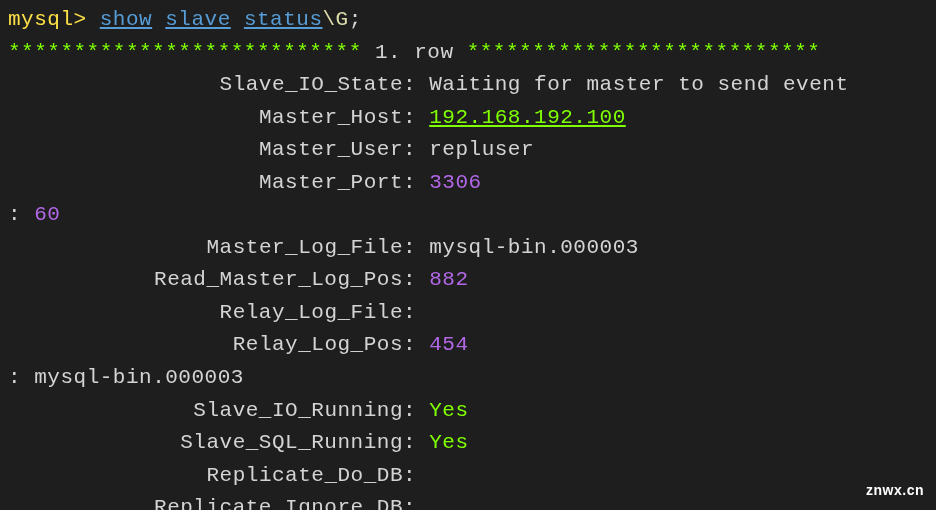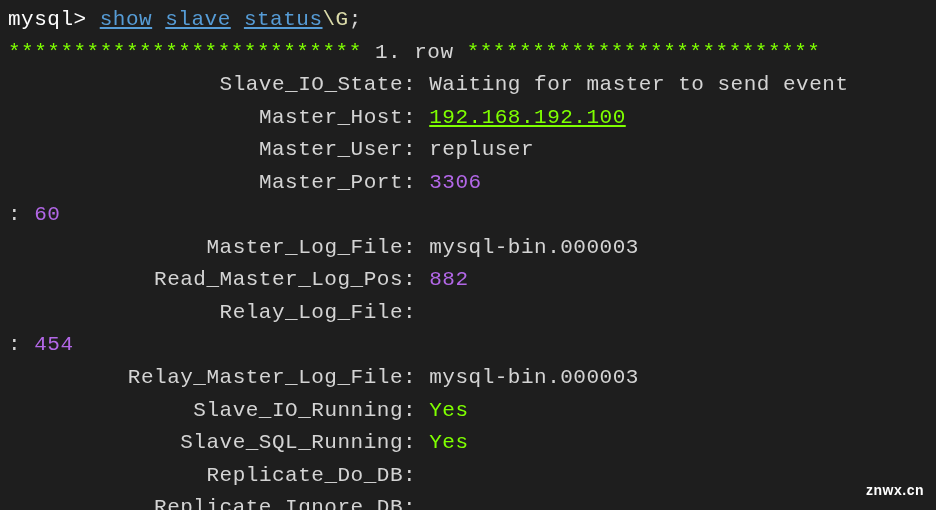--- a/index.html
+++ b/index.html
@@ -16,21 +16,21 @@
       width: 936px;
       height: 510px;
       overflow: hidden;
       line-height: 1.55;
       letter-spacing: 0.5px;
     }
     .prompt-line {
       color: #d4d4d4;
     }
     .prompt {
-      color: #ffffff;
+      color: #fde047;
     }
     .keyword-blue {
       color: #569cd6;
       text-decoration: underline;
     }
     .slash-yellow {
       color: #dcdcaa;
     }
     .semicolon {
       color: #d4d4d4;
@@ -99,23 +99,23 @@
 <div class="status-row"><span class="label">Master_Port</span><span class="colon">: </span><span class="value-purple">3306</span></div>
 
 <div class="status-row"><span class="colon">: </span><span class="value-purple">60</span></div>
 
 <div class="status-row"><span class="label">Master_Log_File</span><span class="colon">: </span><span class="value-white">mysql-bin.000003</span></div>
 
 <div class="status-row"><span class="label">Read_Master_Log_Pos</span><span class="colon">: </span><span class="value-purple">882</span></div>
 
 <div class="status-row"><span class="label">Relay_Log_File</span><span class="colon">: </span></div>
 
-<div class="status-row"><span class="colon">: </span><span class="value-purple">454</span></div>
+<div class="status-row"><span class="label">Relay_Log_Pos</span><span class="colon">: </span><span class="value-purple">454</span></div>
 
-<div class="status-row"><span class="label">Relay_Master_Log_File</span><span class="colon">: </span><span class="value-white">mysql-bin.000003</span></div>
+<div class="status-row"><span class="colon">: </span><span class="value-white">mysql-bin.000003</span></div>
 
 <div class="status-row"><span class="label">Slave_IO_Running</span><span class="colon">: </span><span class="value-green">Yes</span></div>
 
 <div class="status-row"><span class="label">Slave_SQL_Running</span><span class="colon">: </span><span class="value-green">Yes</span></div>
 
 <div class="status-row"><span class="label">Replicate_Do_DB</span><span class="colon">:</span><span class="value-white"></span></div>
 
 <div class="status-row"><span class="label">Replicate_Ignore_DB</span><span class="colon">:</span><span class="value-white"></span></div>
 
 <div class="watermark">znwx.cn</div>

